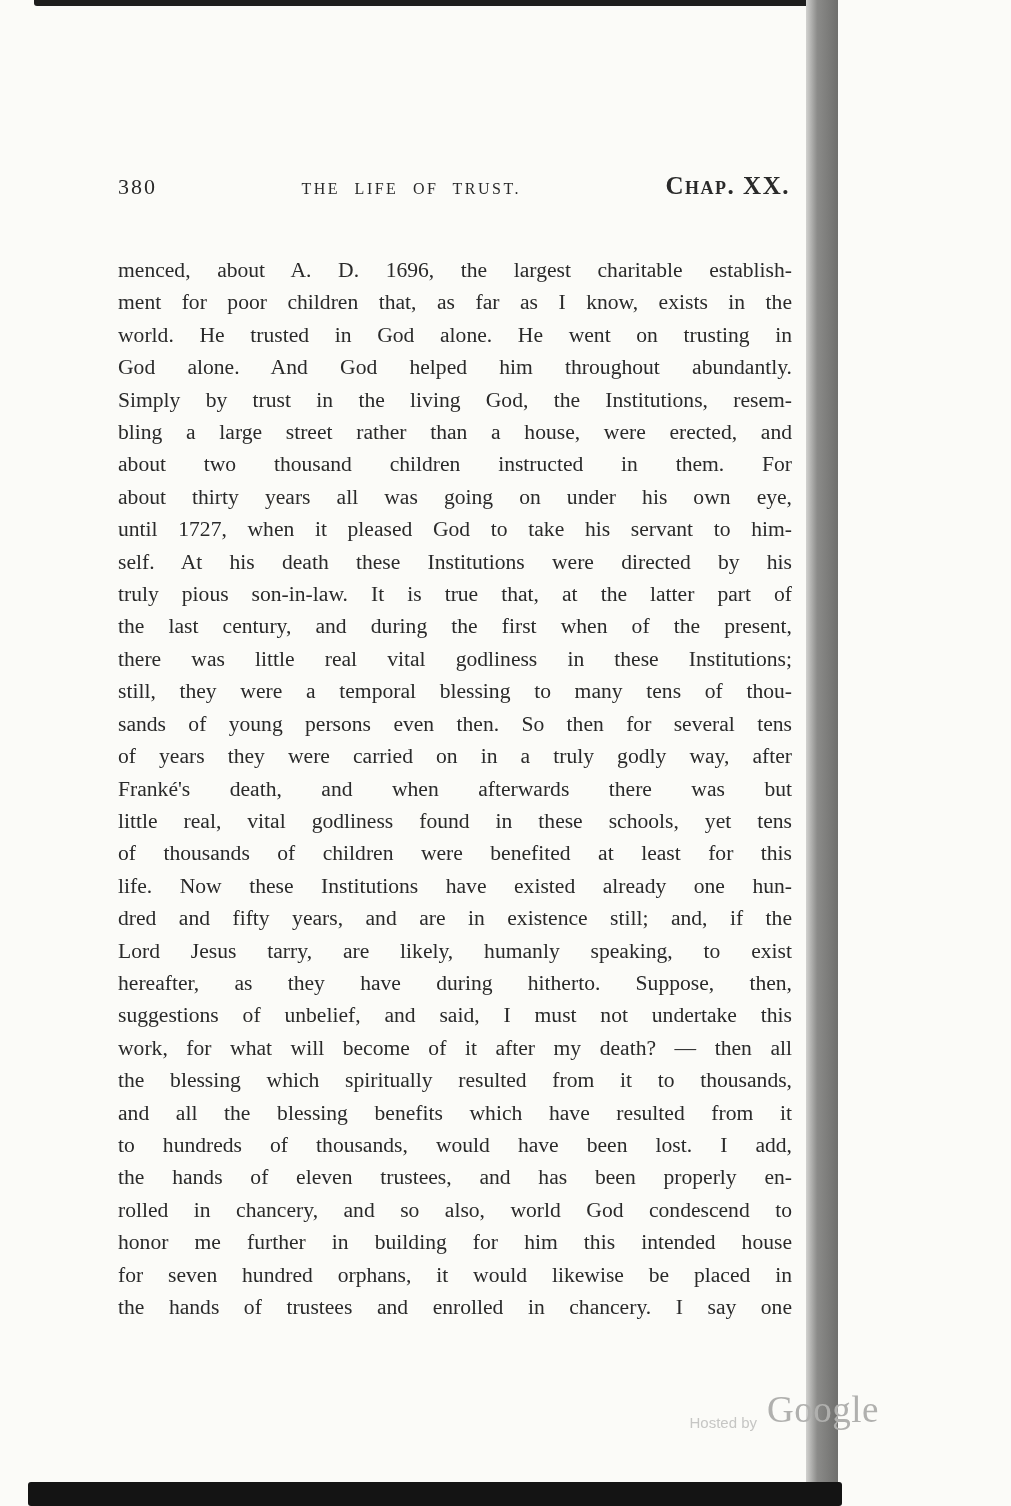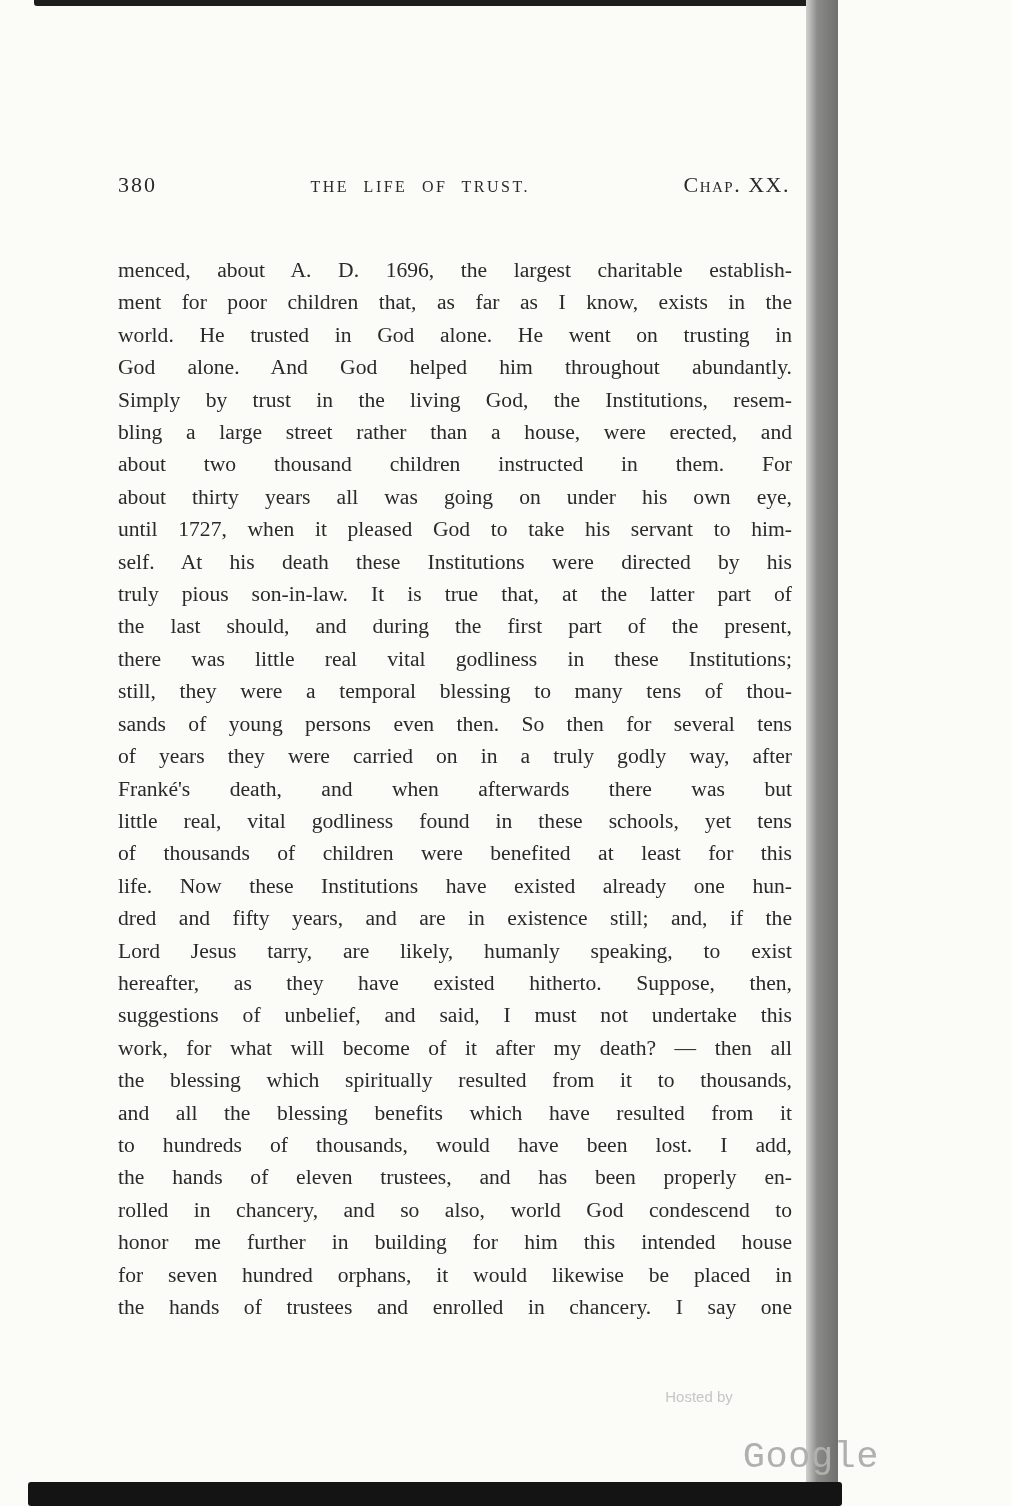--- a/index.html
+++ b/index.html
@@ -28,44 +28,44 @@
     background: #141414; border-radius: 3px;
   }
 
   
   .header {
     position: absolute; left: 118px; top: 172px; width: 672px;
     display: flex; justify-content: space-between; align-items: baseline;
   }
   .page-number { font-size: 22px; letter-spacing: 2px; }
   .running-title { font-size: 16px; letter-spacing: 2.5px; word-spacing: 8px; }
-  .chapter { font-size: 22px; font-variant: small-caps; letter-spacing: 1.5px; }
+  .chapter { font-size: 25px; font-variant: small-caps; letter-spacing: 1.5px; font-weight: bold; }
 
   
   .body-text {
     position: absolute; left: 118px; top: 230px; width: 674px;
     font-size: 21.6px; line-height: 32.4px; margin-top: 24px;
   }
   .text-line {
     text-align: justify;
     text-align-last: justify;
   }
 
   
   .watermark {
     position: absolute; top: 1388px; right: 132px;
-    display: flex; align-items: flex-start; gap: 10px;
+    display: flex; align-items: flex-end; gap: 10px;
   }
   .hosted-by {
     font-family: "Liberation Sans", sans-serif;
     font-size: 15px; color: #c6c6c4;
   }
   .google-logo {
-    font-family: Liberation Mono, monospace;
-    font-size: 37px; color: #b0b0ae; letter-spacing: 0.5px; margin-top: 48px;
+    font-family: Liberation Serif, serif;
+    font-size: 37px; color: #b0b0ae; letter-spacing: 0.5px;
   }
 </style>
 </head>
 <body>
 
 <div class="page">
 
   <div class="scan-edge-top"></div>
   <div class="scan-band-right"></div>
   <div class="scan-edge-bottom"></div>
@@ -81,32 +81,32 @@
       <div class="text-line">ment for poor children that, as far as I know, exists in the</div>
       <div class="text-line">world.  He trusted in God alone.  He went on trusting in</div>
       <div class="text-line">God alone.  And God helped him throughout abundantly.</div>
       <div class="text-line">Simply by trust in the living God, the Institutions, resem-</div>
       <div class="text-line">bling a large street rather than a house, were erected, and</div>
       <div class="text-line">about two thousand children instructed in them.  For</div>
       <div class="text-line">about thirty years all was going on under his own eye,</div>
       <div class="text-line">until 1727, when it pleased God to take his servant to him-</div>
       <div class="text-line">self.  At his death these Institutions were directed by his</div>
       <div class="text-line">truly pious son-in-law.  It is true that, at the latter part of</div>
-      <div class="text-line">the last should, and during the first part of the present,</div>
+      <div class="text-line">the last century, and during the first when of the present,</div>
       <div class="text-line">there was little real vital godliness in these Institutions;</div>
       <div class="text-line">still, they were a temporal blessing to many tens of thou-</div>
       <div class="text-line">sands of young persons even then.  So then for several tens</div>
       <div class="text-line">of years they were carried on in a truly godly way, after</div>
       <div class="text-line">Franké's death, and when afterwards there was but</div>
       <div class="text-line">little real, vital godliness found in these schools, yet tens</div>
       <div class="text-line">of thousands of children were benefited at least for this</div>
       <div class="text-line">life.  Now these Institutions have existed already one hun-</div>
       <div class="text-line">dred and fifty years, and are in existence still; and, if the</div>
       <div class="text-line">Lord Jesus tarry, are likely, humanly speaking, to exist</div>
-      <div class="text-line">hereafter, as they have existed hitherto.  Suppose, then,</div>
+      <div class="text-line">hereafter, as they have during hitherto.  Suppose, then,</div>
       <div class="text-line">suggestions of unbelief, and said, I must not undertake this</div>
       <div class="text-line">work, for what will become of it after my death? — then all</div>
       <div class="text-line">the blessing which spiritually resulted from it to thousands,</div>
       <div class="text-line">and all the blessing benefits which have resulted from it</div>
       <div class="text-line">to hundreds of thousands, would have been lost.  I add,</div>
       <div class="text-line">the hands of eleven trustees, and has been properly en-</div>
       <div class="text-line">rolled in chancery, and so also, world God condescend to</div>
       <div class="text-line">honor me further in building for him this intended house</div>
       <div class="text-line">for seven hundred orphans, it would likewise be placed in</div>
       <div class="text-line">the hands of trustees and enrolled in chancery.  I say one</div>

